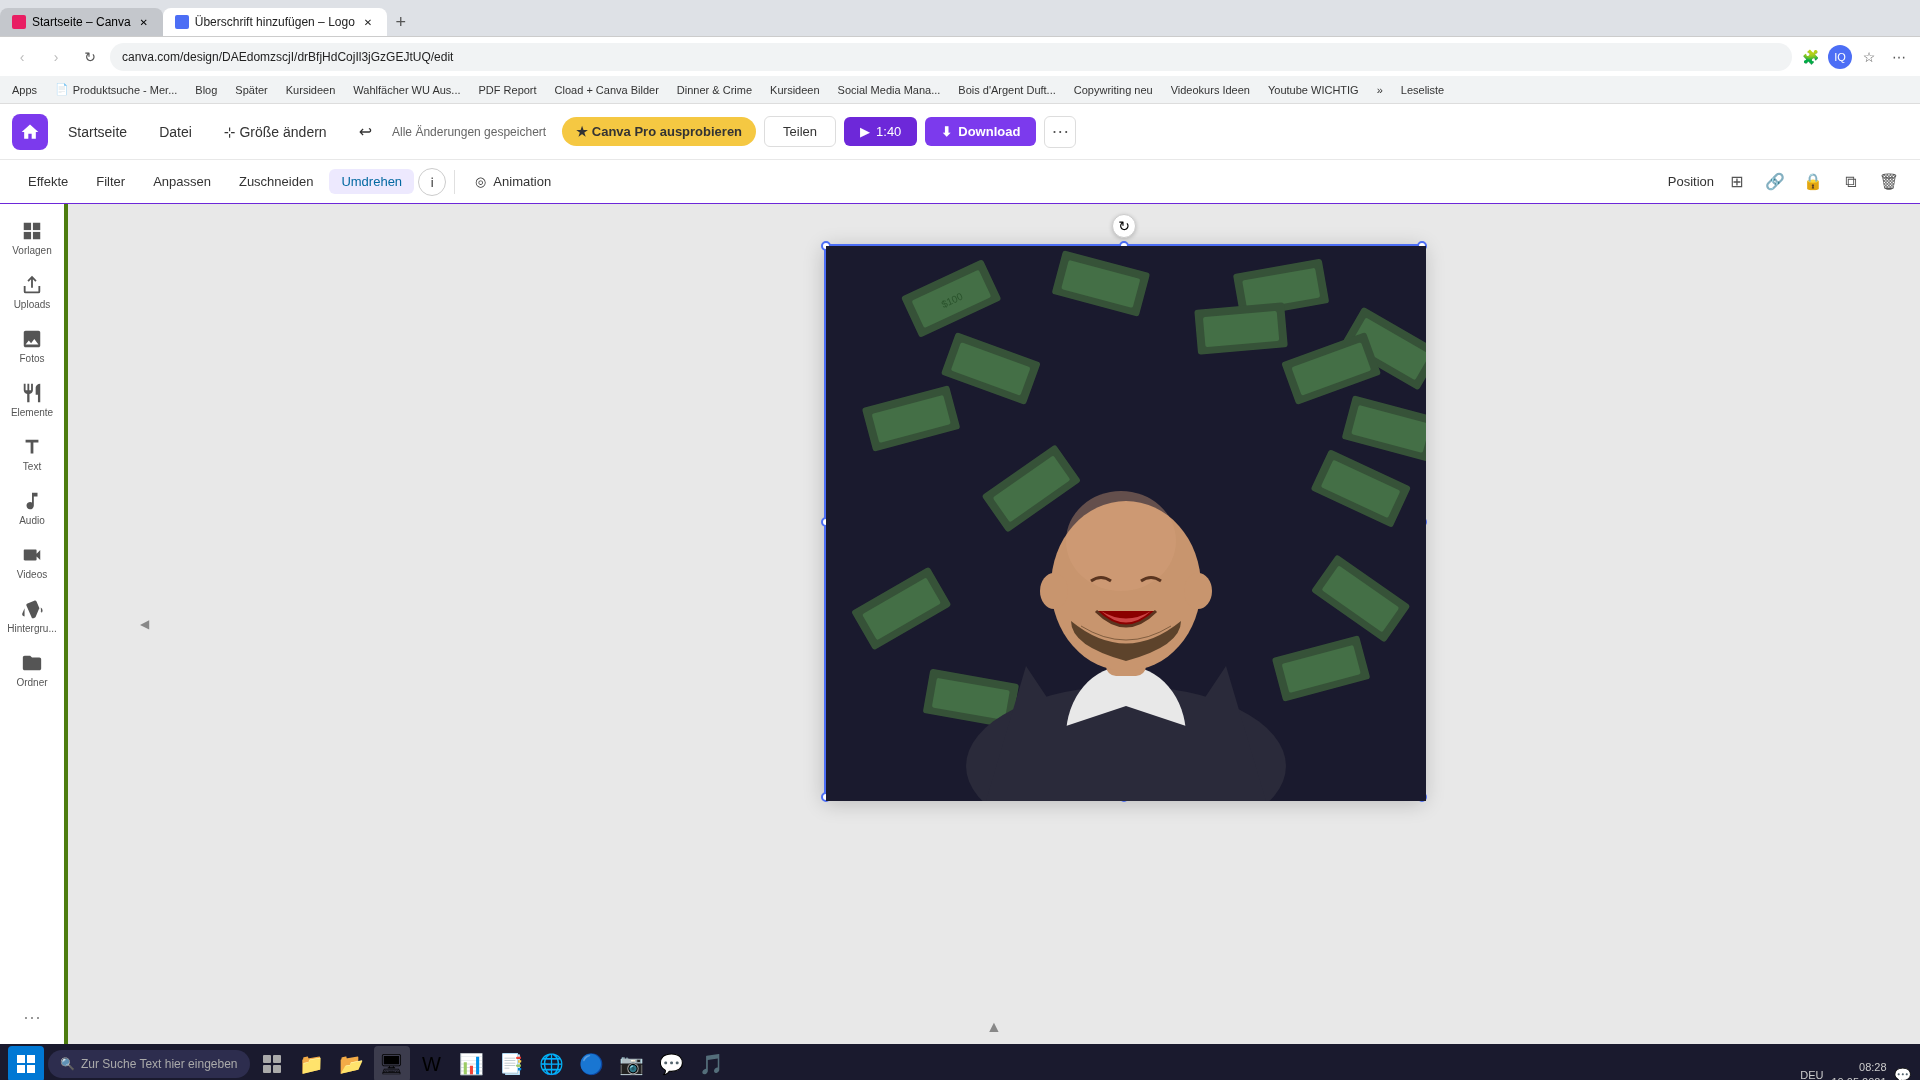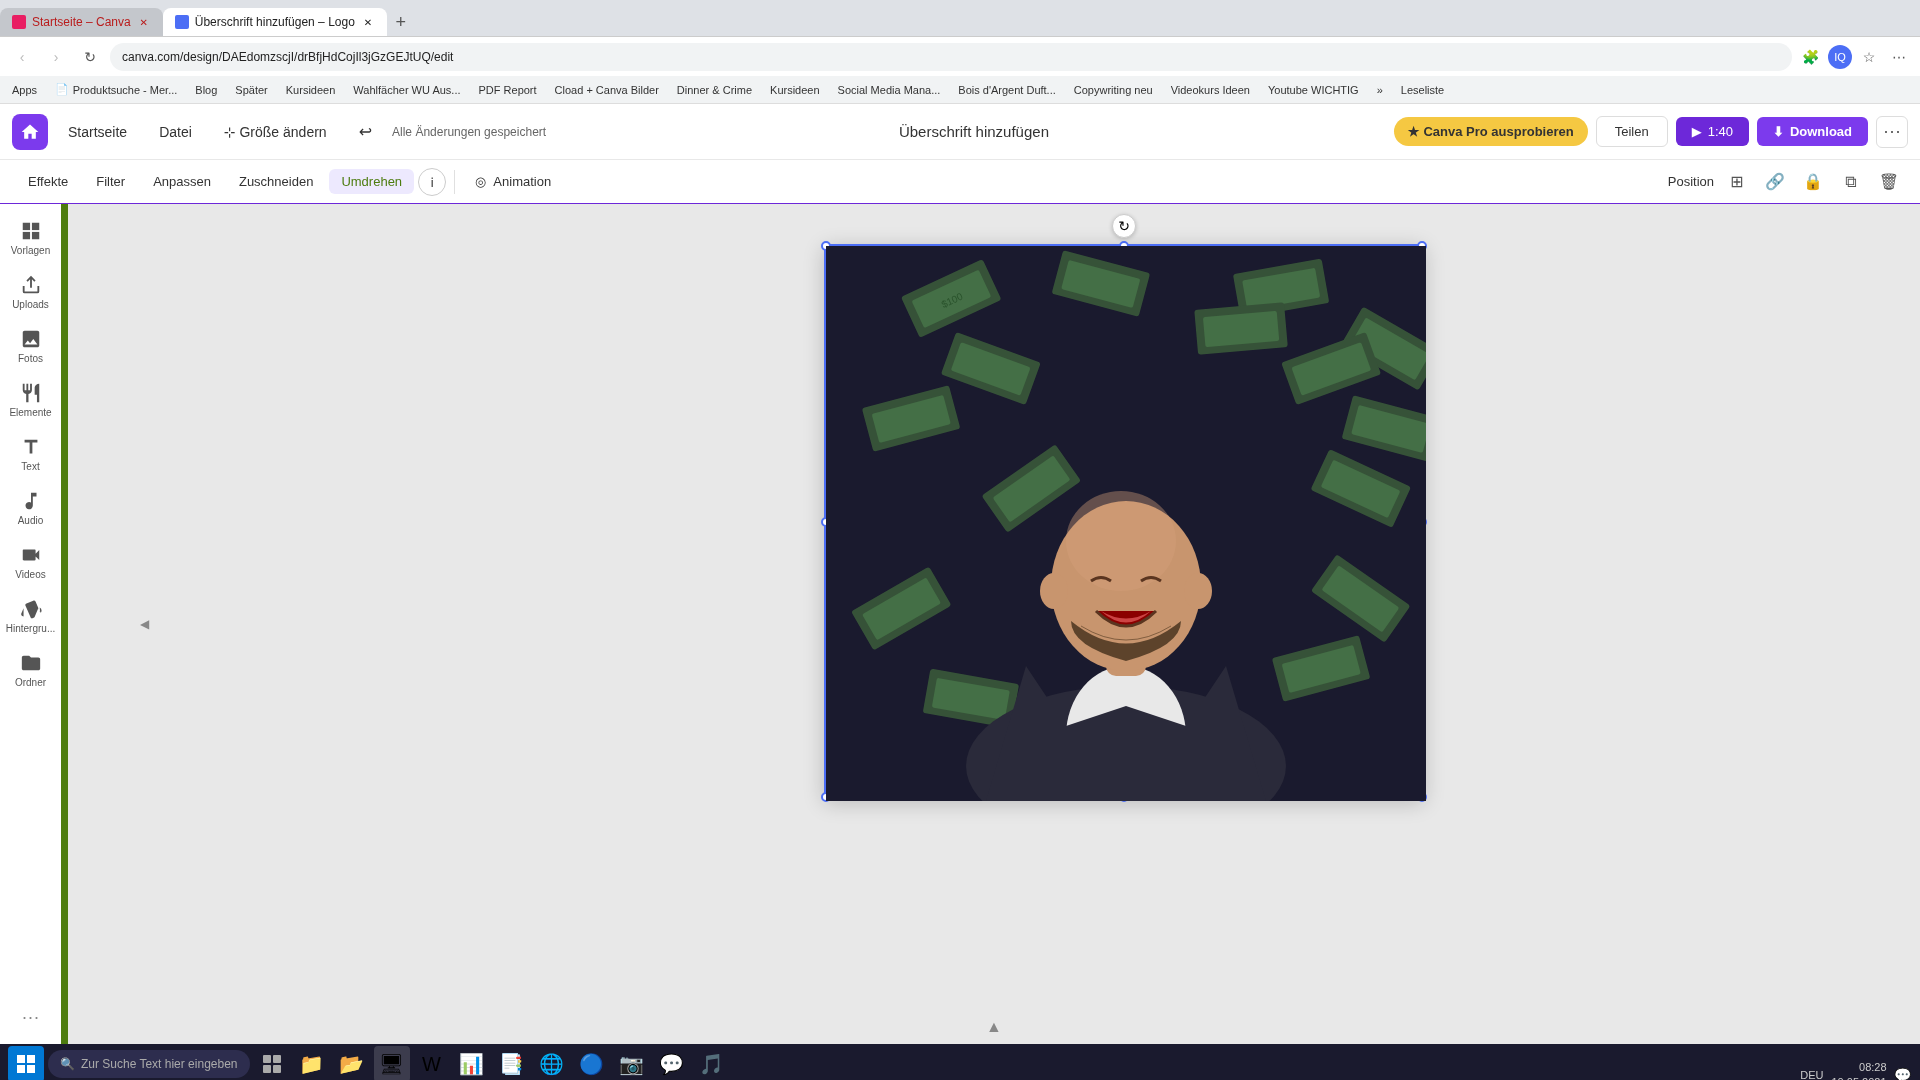--- a/index.html
+++ b/index.html
@@ -2,21 +2,21 @@
 <html><head>
   <meta charset="utf-8">
   <style>
     * { margin: 0; padding: 0; box-sizing: border-box; }
     body { font-family: 'Segoe UI', Arial, sans-serif; background: #f0f0f0; width: 1920px; height: 1080px; overflow: hidden; }
 
     
     .browser-chrome { background: #dee1e6; height: 76px; }
     .tab-bar { display: flex; align-items: flex-end; padding: 8px 0 0 0; background: #dee1e6; height: 36px; }
     .tab { display: flex; align-items: center; padding: 0 12px; height: 28px; font-size: 12px; cursor: pointer; border-radius: 8px 8px 0 0; gap: 6px; }
-    .tab.inactive { background: #c4c7cc; color: #b91c1c; }
+    .tab.inactive { background: #c4c7cc; color: #000000; }
     .tab.active { background: #ffffff; color: #222; }
     .tab-favicon { width: 14px; height: 14px; border-radius: 2px; }
     .tab-close { width: 14px; height: 14px; display: flex; align-items: center; justify-content: center; border-radius: 50%; font-size: 10px; cursor: pointer; }
     .tab-new { width: 28px; height: 28px; display: flex; align-items: center; justify-content: center; font-size: 18px; cursor: pointer; color: #555; }
 
     .address-bar-row { display: flex; align-items: center; background: #ffffff; height: 40px; padding: 0 8px; gap: 6px; border-top: 1px solid #ccc; }
     .nav-btn { width: 28px; height: 28px; display: flex; align-items: center; justify-content: center; border-radius: 50%; cursor: pointer; font-size: 14px; color: #555; }
     .nav-btn.disabled { color: #bbb; cursor: default; }
     .address-box { flex: 1; height: 28px; background: #f1f3f4; border-radius: 14px; display: flex; align-items: center; padding: 0 12px; font-size: 12px; color: #222; }
     .browser-actions { display: flex; gap: 4px; align-items: center; }
@@ -37,31 +37,31 @@
     .save-status { font-size: 12px; color: #666; margin-right: 8px; }
     .canva-pro-btn { background: #f5c842; color: #333; padding: 7px 14px; border-radius: 20px; font-size: 13px; font-weight: 600; cursor: pointer; border: none; display: flex; align-items: center; gap: 4px; }
     .share-btn { background: #ffffff; color: #333; padding: 7px 18px; border-radius: 6px; font-size: 13px; cursor: pointer; border: 1px solid #ddd; }
     .play-btn { background: #6d28d9; color: white; padding: 7px 16px; border-radius: 6px; font-size: 13px; cursor: pointer; border: none; display: flex; align-items: center; gap: 6px; }
     .download-btn { background: #7c3aed; color: white; padding: 7px 16px; border-radius: 6px; font-size: 13px; font-weight: 600; cursor: pointer; border: none; display: flex; align-items: center; gap: 6px; }
     .more-btn { width: 32px; height: 32px; display: flex; align-items: center; justify-content: center; border-radius: 6px; cursor: pointer; font-size: 18px; color: #555; border: 1px solid #ddd; }
 
     
     .canva-toolbar { display: flex; align-items: center; background: #ffffff; height: 44px; padding: 0 16px; border-bottom: 1px solid #6d28d9; gap: 4px; }
     .tool-btn { padding: 5px 12px; border-radius: 6px; font-size: 13px; cursor: pointer; color: #333; border: none; background: transparent; white-space: nowrap; }
-    .tool-btn.active { background: #ede9fe; color: #4d7c0f; }
+    .tool-btn.active { background: #ede9fe; color: #0369a1; }
     .tool-separator { width: 1px; height: 24px; background: #e0e0e0; margin: 0 4px; }
     .toolbar-right { margin-left: auto; display: flex; align-items: center; gap: 8px; }
     .toolbar-icon-btn { width: 30px; height: 30px; display: flex; align-items: center; justify-content: center; border-radius: 6px; cursor: pointer; color: #555; font-size: 16px; }
     .position-label { font-size: 13px; color: #333; }
 
     
     .canva-main { display: flex; flex: 1; overflow: hidden; }
 
     
-    .left-sidebar { width: 68px; background: #ffffff; display: flex; flex-direction: column; align-items: center; padding: 8px 0; gap: 2px; border-right: 7px solid #4d7c0f; }
+    .left-sidebar { width: 68px; background: #ffffff; display: flex; flex-direction: column; align-items: center; padding: 8px 0; gap: 2px; border-right: 4px solid #4d7c0f; }
     .sidebar-icon-item { display: flex; flex-direction: column; align-items: center; gap: 3px; padding: 8px 6px; border-radius: 8px; cursor: pointer; width: 60px; }
     .sidebar-icon-item svg { width: 22px; height: 22px; fill: #555; }
     .sidebar-icon-label { font-size: 10px; color: #555; text-align: center; }
     .sidebar-dots { margin-top: auto; padding: 8px; color: #888; font-size: 18px; cursor: pointer; }
 
     
     .canvas-area { flex: 1; background: #e8e8e8; display: flex; align-items: flex-start; justify-content: center; padding: 20px; overflow: auto; position: relative; }
     .canvas-workspace { flex: 1; display: flex; justify-content: center; align-items: flex-start; padding: 20px; }
     .canvas-frame { position: relative; background: white; border: 2px solid #4c6ef5; box-shadow: 0 4px 20px rgba(0,0,0,0.2); }
     .canvas-handle { position: absolute; width: 10px; height: 10px; background: white; border: 2px solid #4c6ef5; border-radius: 50%; }
@@ -197,23 +197,20 @@
     </div>
     <button class="topbar-btn">Startseite</button>
     <button class="topbar-btn">Datei</button>
     <button class="topbar-btn">
       <span>⊹</span>
       <span>Größe ändern</span>
     </button>
     <button class="topbar-btn" style="font-size:16px;">↩</button>
     <span class="save-status">Alle Änderungen gespeichert</span>
 
-    <div class="canva-topbar" style="flex:1; justify-content:center; background:transparent; border:none; height:auto; padding:0;">
-      <span style="font-size:15px; font-weight:500; color:#333;">Überschrift hinzufügen</span>
-    </div>
 
     <button class="canva-pro-btn">
       <span>★</span>
       <span>Canva Pro ausprobieren</span>
     </button>
     <button class="share-btn">Teilen</button>
     <button class="play-btn">
       <span>▶</span>
       <span>1:40</span>
     </button>

